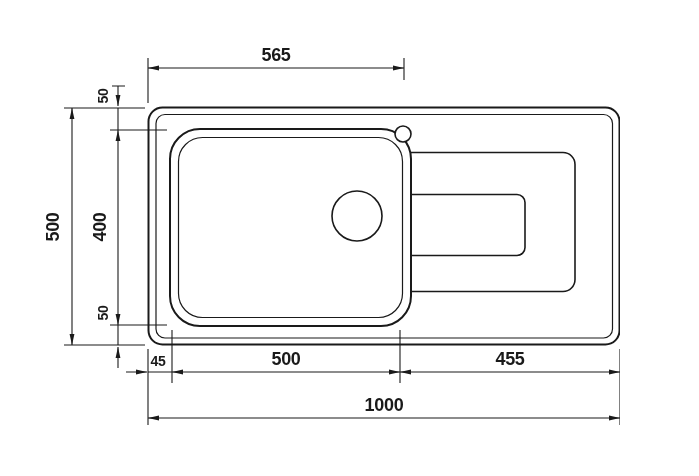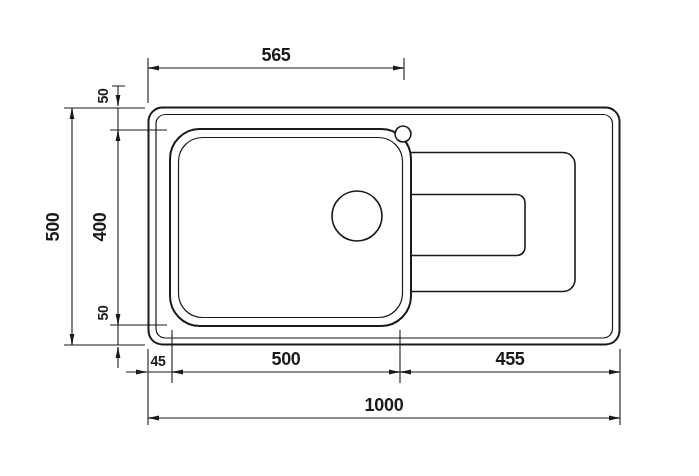--- a/index.html
+++ b/index.html
@@ -1,16 +1,16 @@
 <!DOCTYPE html>
 <html><head>
 <meta charset="utf-8">
 <style>
   html,body{margin:0;padding:0;background:#ffffff;}
-  .stage{position:relative;width:699px;height:476px;background:#ffffff;overflow:hidden;
+  .stage{position:relative;width:620px;height:476px;background:#ffffff;overflow:hidden;
          font-family:"Liberation Sans",sans-serif;border-radius:29px;}
   svg{display:block;}
   
   .s2 {fill:none;stroke:#1a1a1a;stroke-width:2;}
   .s15{fill:none;stroke:#1a1a1a;stroke-width:1.6;}
   .s1 {fill:none;stroke:#1a1a1a;stroke-width:1.2;}
   .wfill{fill:#ffffff;}
   
   .dim line{stroke:#1a1a1a;stroke-width:1.1;}
   .arr2{marker-start:url(#arrow);marker-end:url(#arrow);}

